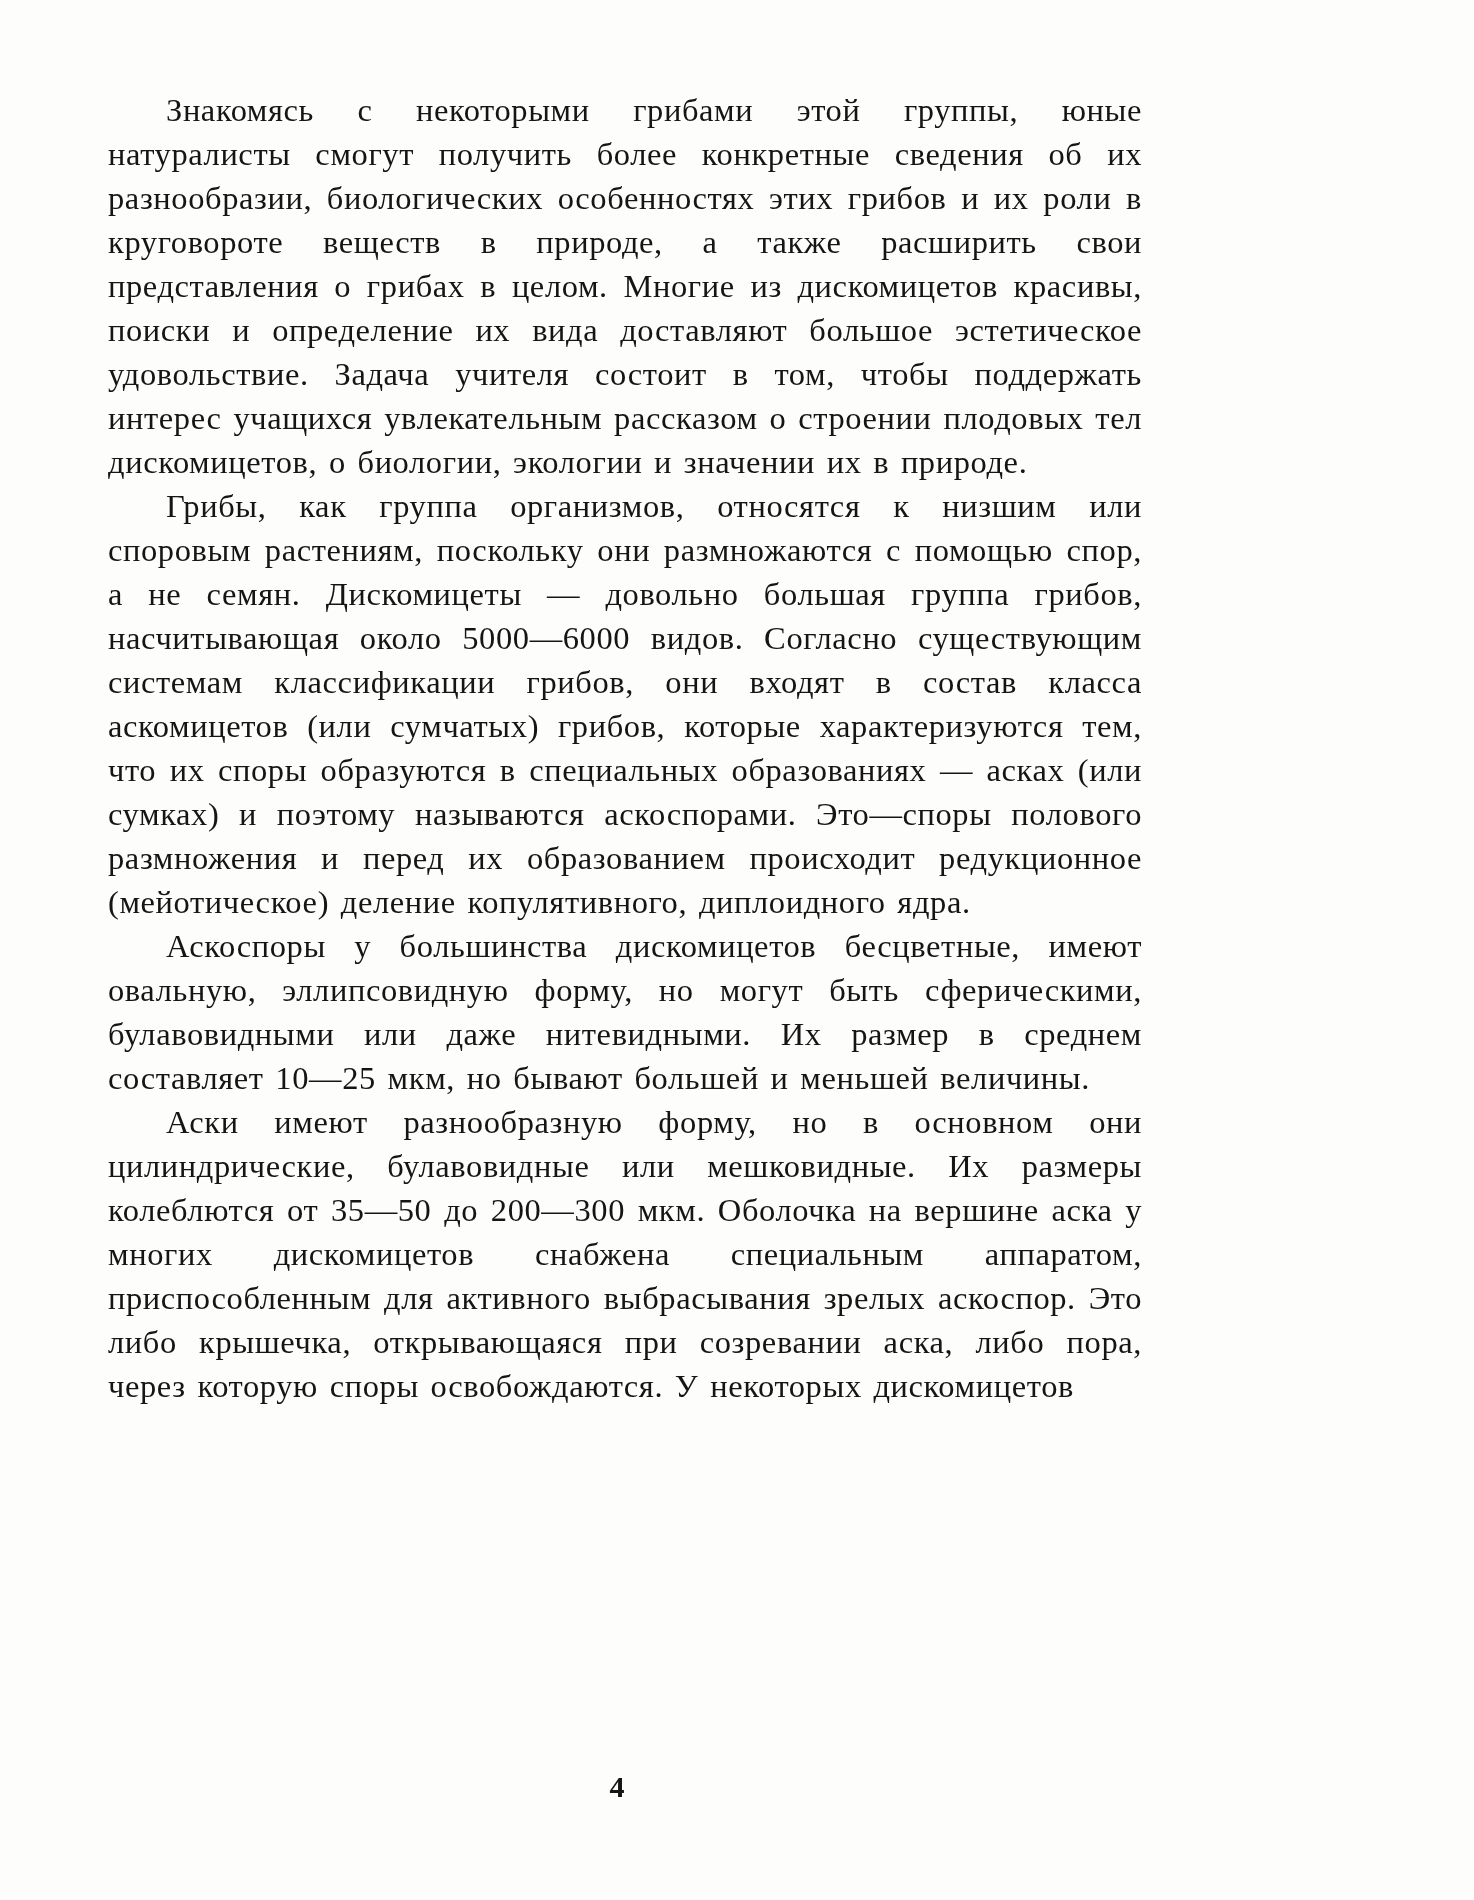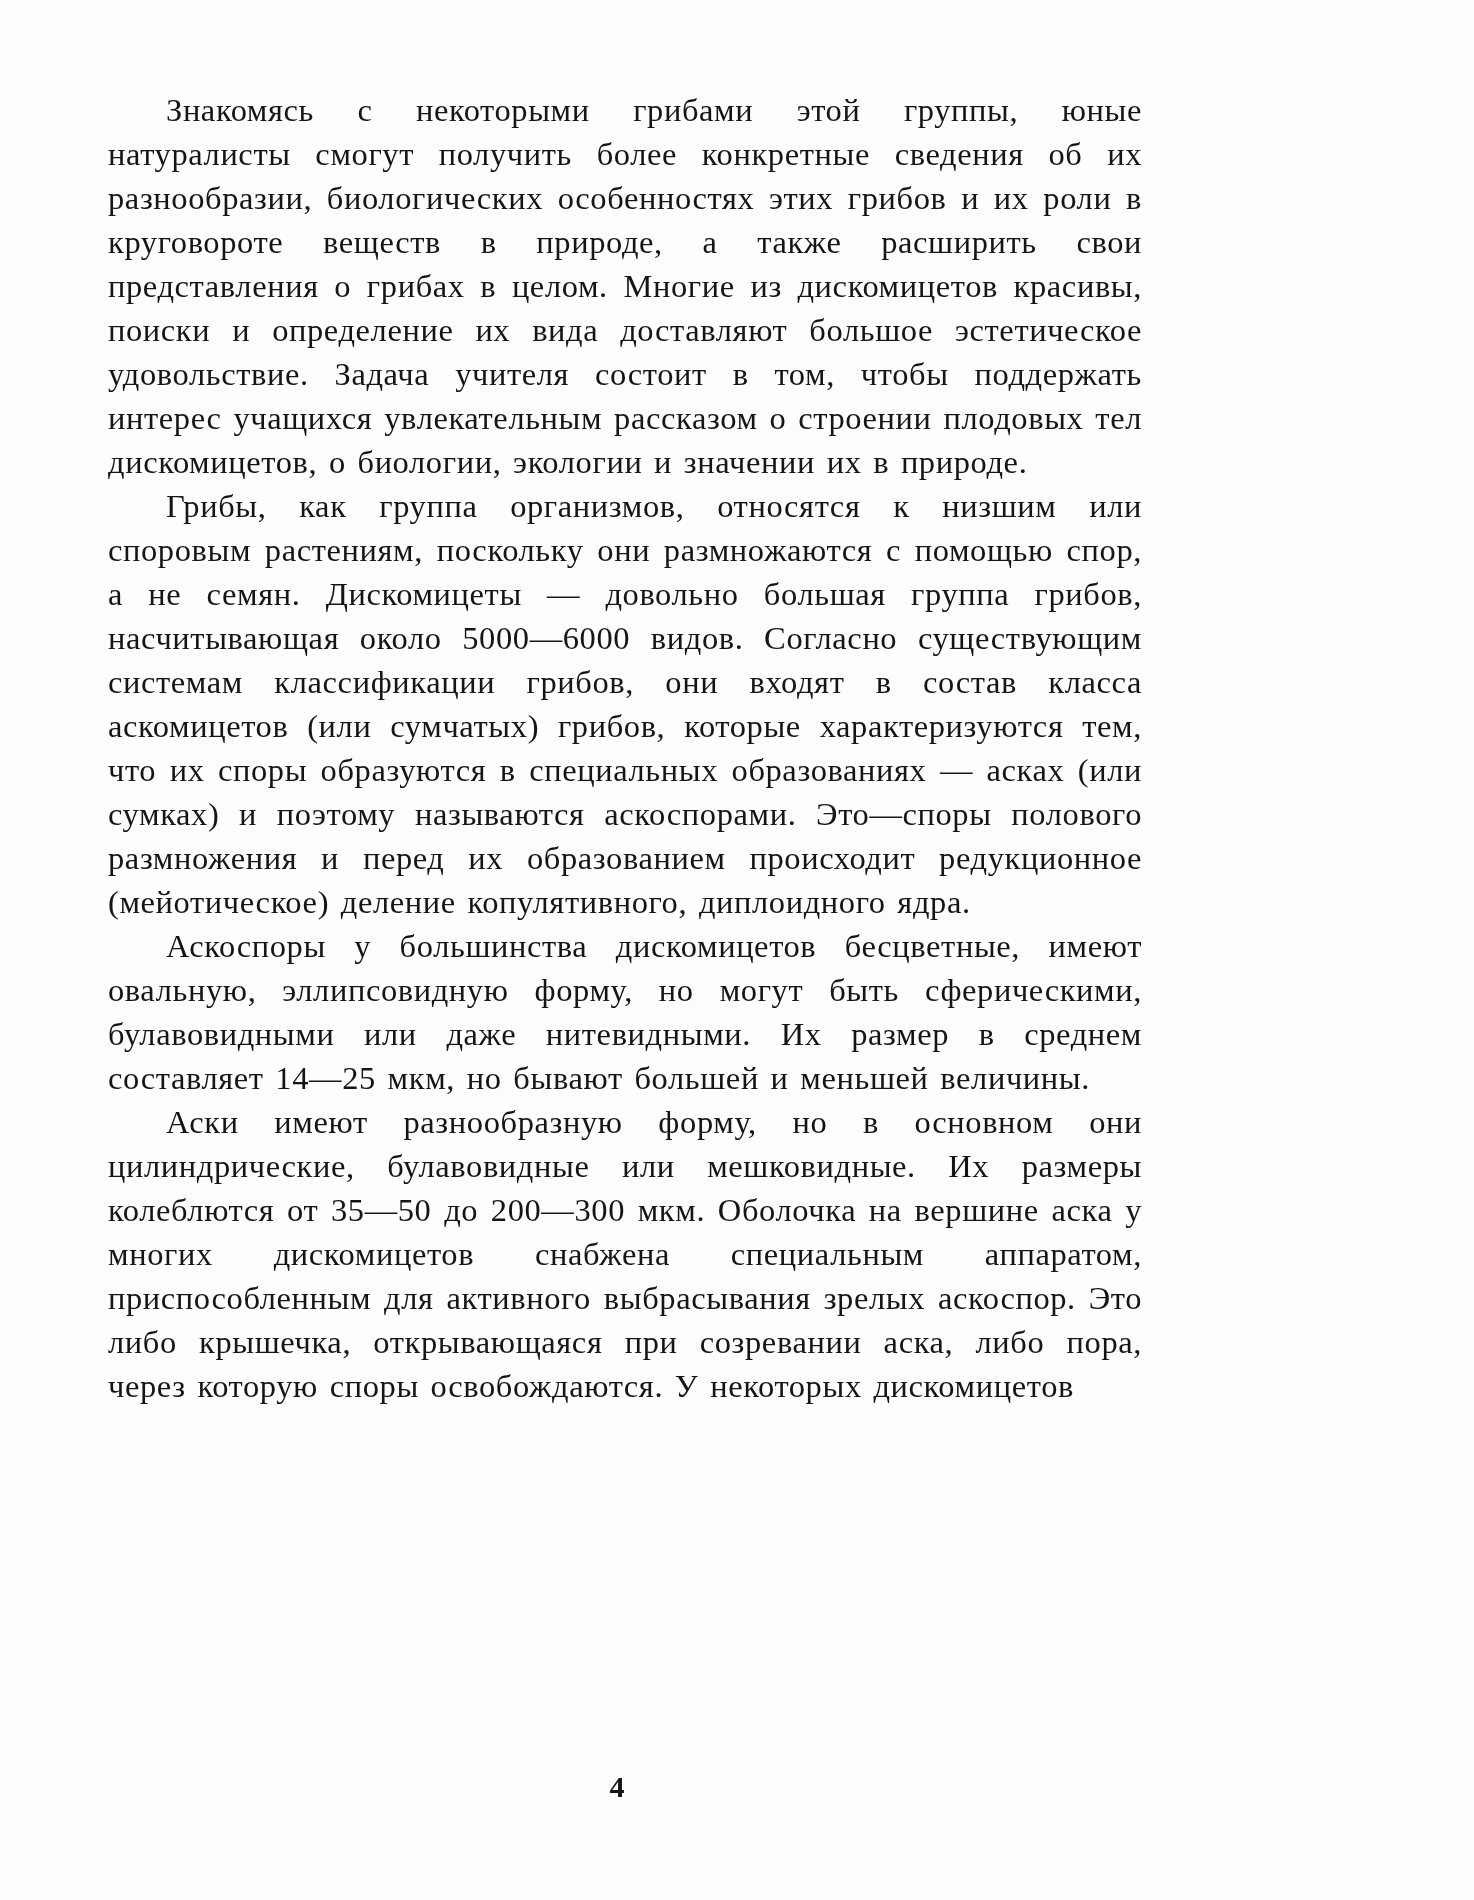--- a/index.html
+++ b/index.html
@@ -47,17 +47,17 @@
     color: #161514;
   }
 </style>
 </head>
 <body>
 
 <div class="page">
   <div class="text-block">
     <p>Знакомясь с некоторыми грибами этой группы, юные натуралисты смогут получить более конкретные сведения об их разнообразии, биологических особенностях этих грибов и их роли в круговороте веществ в природе, а также расширить свои представления о грибах в целом. Многие из дискомицетов красивы, поиски и определение их вида доставляют большое эстетическое удовольствие. Задача учителя состоит в том, чтобы поддержать интерес учащихся увлекательным рассказом о строении плодовых тел дискомицетов, о биологии, экологии и значении их в природе.</p>
     <p>Грибы, как группа организмов, относятся к низшим или споровым растениям, поскольку они размножаются с помощью спор, а не семян. Дискомицеты — довольно большая группа грибов, насчитывающая около 5000—6000 видов. Согласно существующим системам классификации грибов, они входят в состав класса аскомицетов (или сумчатых) грибов, которые характеризуются тем, что их споры образуются в специальных образованиях — асках (или сумках) и поэтому называются аскоспорами. Это—споры полового размножения и перед их образованием происходит редукционное (мейотическое) деление копулятивного, диплоидного ядра.</p>
-    <p>Аскоспоры у большинства дискомицетов бесцветные, имеют овальную, эллипсовидную форму, но могут быть сферическими, булавовидными или даже нитевидными. Их размер в среднем составляет 14—25 мкм, но бывают большей и меньшей величины.</p>
+    <p>Аскоспоры у большинства дискомицетов бесцветные, имеют овальную, эллипсовидную форму, но могут быть сферическими, булавовидными или даже нитевидными. Их размер в среднем составляет 10—25 мкм, но бывают большей и меньшей величины.</p>
     <p>Аски имеют разнообразную форму, но в основном они цилиндрические, булавовидные или мешковидные. Их размеры колеблются от 35—50 до 200—300 мкм. Оболочка на вершине аска у многих дискомицетов снабжена специальным аппаратом, приспособленным для активного выбрасывания зрелых аскоспор. Это либо крышечка, открывающаяся при созревании аска, либо пора, через которую споры освобождаются. У некоторых дискомицетов</p>
   </div>
   <div class="page-number">4</div>
 </div>
 
 </body></html>

